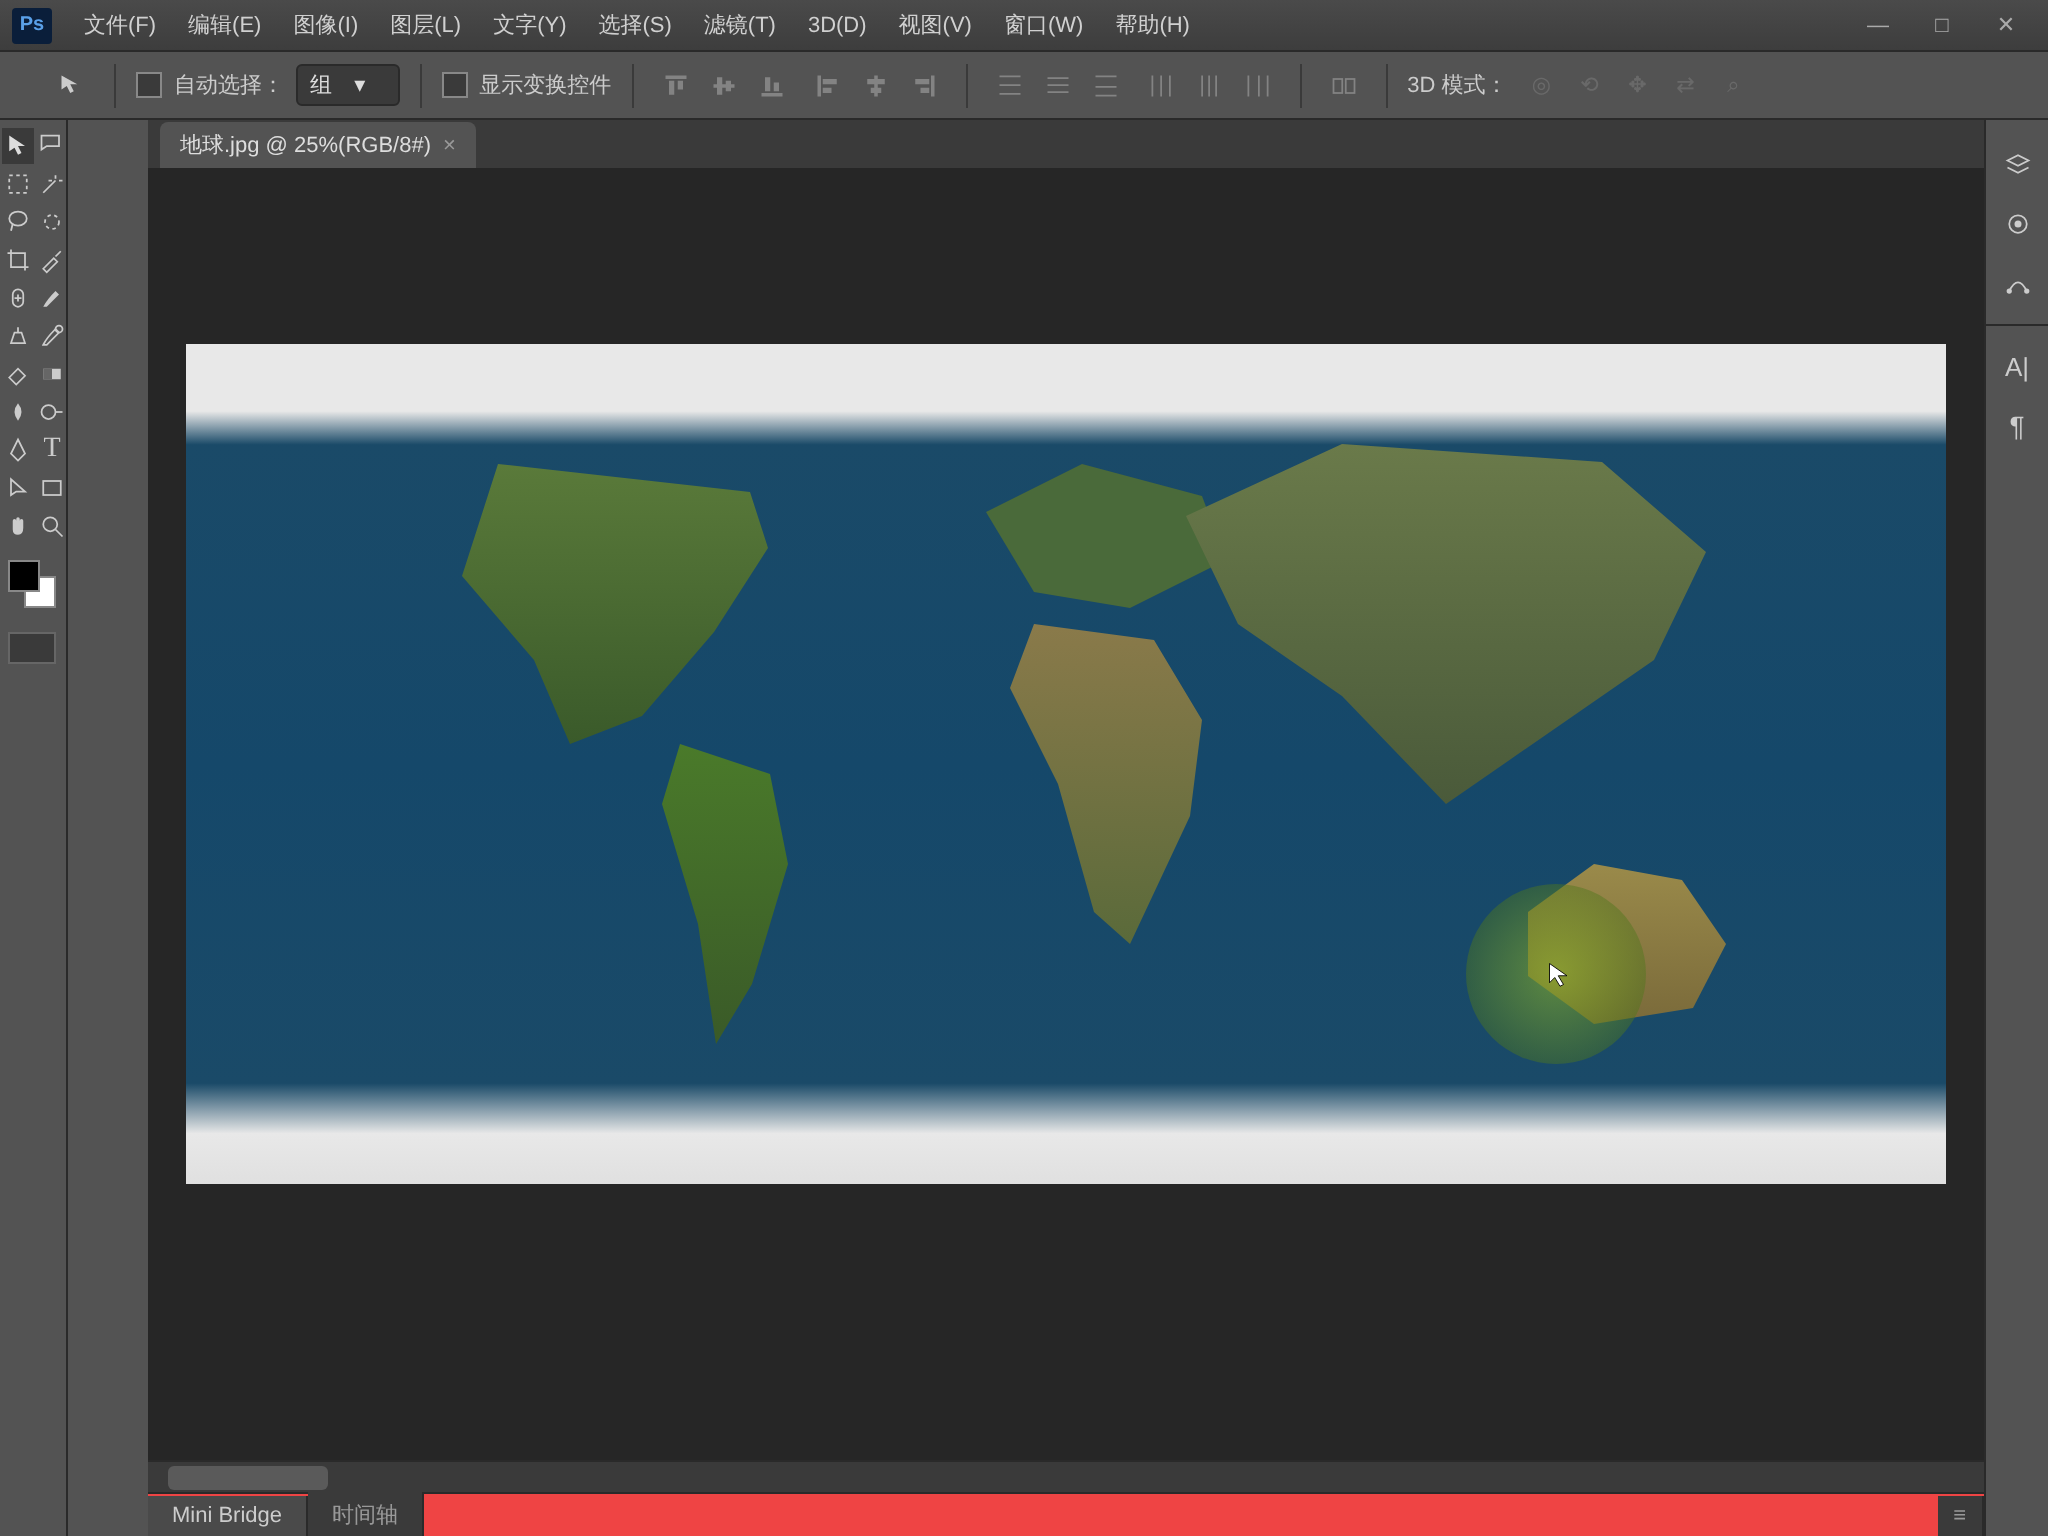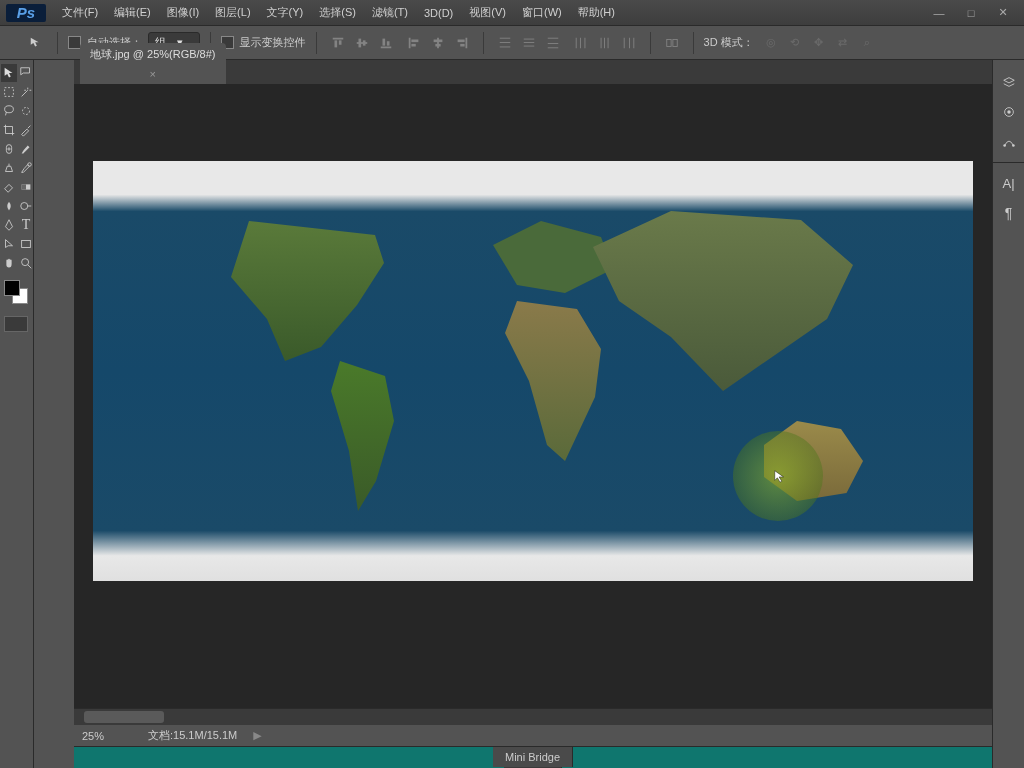--- a/index.html
+++ b/index.html
@@ -1,20 +1,20 @@
 <!DOCTYPE html>
 <html><head>
 <meta charset="utf-8">
 <style>
 * { margin: 0; padding: 0; box-sizing: border-box; font-family: "Microsoft YaHei", Arial, sans-serif; }
 body { background: #535353; width: 1024px; height: 768px; overflow: hidden; position: relative; color: #e0e0e0; font-size: 11px; }
 
 
 .menubar { height: 26px; background: linear-gradient(#4a4a4a, #3d3d3d); display: flex; align-items: center; padding: 0 6px; border-bottom: 1px solid #2a2a2a; }
-.ps-logo { width: 40px; height: 18px; background: #0a1e3a; color: #5aa0e8; font-weight: bold; font-size: 15px; display: flex; align-items: center; justify-content: center; border-radius: 2px; margin-right: 8px; font-style: italic; }
+.ps-logo { width: 20px; height: 18px; background: #0a1e3a; color: #5aa0e8; font-weight: bold; font-size: 10px; display: flex; align-items: center; justify-content: center; border-radius: 2px; margin-right: 8px; }
 .menu-item { padding: 0 8px; cursor: pointer; color: #d0d0d0; }
 .window-ctrls { margin-left: auto; display: flex; gap: 2px; }
 .win-btn { width: 30px; height: 20px; display: flex; align-items: center; justify-content: center; color: #aaa; cursor: pointer; }
 
 
 .optionsbar { height: 34px; background: #535353; display: flex; align-items: center; padding: 0 25px; border-bottom: 1px solid #2a2a2a; gap: 6px; }
 .opt-sep { width: 1px; height: 22px; background: #3a3a3a; margin: 0 4px; }
 .opt-icon { width: 22px; height: 22px; display: flex; align-items: center; justify-content: center; color: #888; cursor: pointer; }
 .opt-checkbox { width: 13px; height: 13px; border: 1px solid #888; background: #3a3a3a; display: inline-block; }
 .opt-select { background: #3a3a3a; color: #ddd; border: 1px solid #2a2a2a; padding: 2px 16px 2px 6px; border-radius: 3px; position: relative; }
@@ -34,41 +34,41 @@
 .fg-color { position: absolute; width: 16px; height: 16px; background: #000; border: 1px solid #888; top: 0; left: 0; z-index: 2; }
 .bg-color { position: absolute; width: 16px; height: 16px; background: #fff; border: 1px solid #888; top: 8px; left: 8px; }
 .mask-mode { margin: 4px; width: 24px; height: 16px; border: 1px solid #666; background: #3a3a3a; }
 
 
 .tools2 { width: 40px; background: #535353; padding-top: 4px; }
 
 
 .canvas-area { flex: 1; background: #333; display: flex; flex-direction: column; position: relative; }
 .doc-tabs { height: 24px; background: #3a3a3a; display: flex; align-items: flex-end; padding-left: 6px; }
-.doc-tab { background: #535353; padding: 4px 10px; border-radius: 4px 4px 0 0; color: #ddd; display: flex; align-items: center; gap: 6px; font-size: 11px; flex-direction: column; }
+.doc-tab { background: #535353; padding: 4px 10px; border-radius: 4px 4px 0 0; color: #ddd; display: flex; align-items: center; gap: 6px; font-size: 11px; }
 .tab-close { color: #999; cursor: pointer; }
 .canvas-viewport { flex: 1; background: #262626; display: flex; align-items: center; justify-content: center; overflow: hidden; position: relative; }
 .canvas-image { width: 880px; height: 420px; background: linear-gradient(180deg,#e8e8e8 0%, #e8e8e8 8%, #1a4a68 12%, #15486a 50%, #1a4a68 88%, #e8e8e8 94%, #e0e0e0 100%); position: relative; margin-top: -50px; }
 .continent { position: absolute; background: #3a6b2e; }
 .na { top: 60px; left: 120px; width: 180px; height: 140px; clip-path: polygon(20% 0, 90% 10%, 95% 30%, 80% 60%, 60% 90%, 40% 100%, 30% 70%, 10% 40%); background: linear-gradient(#5a7a3a, #3a5a2a); }
 .sa { top: 200px; left: 220px; width: 90px; height: 150px; clip-path: polygon(30% 0, 80% 10%, 90% 40%, 70% 80%, 50% 100%, 40% 60%, 20% 20%); background: linear-gradient(#4a7a2a, #3a5a28); }
 .eu { top: 60px; left: 400px; width: 120px; height: 80px; clip-path: polygon(0 30%, 40% 0, 90% 20%, 100% 60%, 60% 90%, 20% 80%); background: #4a6a3a; }
 .af { top: 140px; left: 400px; width: 120px; height: 160px; clip-path: polygon(20% 0, 70% 5%, 90% 30%, 85% 60%, 60% 100%, 45% 90%, 30% 50%, 10% 20%); background: linear-gradient(#8a7a4a, #5a6a3a); }
 .as { top: 50px; left: 500px; width: 260px; height: 180px; clip-path: polygon(0 20%, 30% 0, 80% 5%, 100% 30%, 90% 60%, 70% 80%, 50% 100%, 30% 70%, 10% 50%); background: linear-gradient(#6a7a4a, #4a5a3a); }
 .au { top: 260px; left: 660px; width: 110px; height: 80px; clip-path: polygon(10% 30%, 40% 0, 80% 10%, 100% 50%, 85% 90%, 40% 100%, 10% 70%); background: linear-gradient(#9a8a4a, #7a6a3a); }
 .highlight-circle { position: absolute; width: 90px; height: 90px; border-radius: 50%; background: radial-gradient(rgba(140,180,40,0.6), rgba(40,80,20,0.4)); top: 270px; left: 640px; }
 .cursor-arrow { position: absolute; top: 308px; left: 680px; color: #fff; font-size: 16px; z-index: 10; text-shadow: 1px 1px 1px #000; }
 
 
 .statusbar { height: 22px; background: #535353; display: flex; align-items: center; padding: 0 8px; color: #ccc; border-top: 1px solid #3a3a3a; gap: 16px; }
 .status-zoom { width: 50px; }
 .status-sep { color: #888; }
 
 
-.bottom-tabs { height: 22px; background: #0f766e; display: flex; align-items: center; border-top: 1px solid #2a2a2a; flex-direction: column; }
+.bottom-tabs { height: 22px; background: #ef4444; display: flex; align-items: center; border-top: 1px solid #2a2a2a; }
 .bottom-tab { padding: 4px 12px; color: #ccc; background: #4a4a4a; border-right: 1px solid #2a2a2a; cursor: pointer; }
 .bottom-tab.inactive { background: #3a3a3a; color: #999; }
 
 
 .hscroll { height: 16px; background: #3a3a3a; border-top: 1px solid #2a2a2a; position: relative; }
 .hscroll-thumb { position: absolute; height: 12px; background: #5a5a5a; border-radius: 3px; top: 2px; }
 
 
 .right-panels { width: 32px; background: #535353; border-left: 1px solid #2a2a2a; padding-top: 6px; }
 .panel-icon { height: 28px; display: flex; align-items: center; justify-content: center; color: #ccc; cursor: pointer; margin: 2px; }
@@ -377,27 +377,20 @@
         <div class="cursor-arrow">
           <svg viewBox="0 0 16 16" width="16" height="16">
               <path d="M2 2 L2 13 L5 10 L8 15 L10 14 L7 9 L12 9 Z" fill="#fff" stroke="#000" stroke-width="0.5"></path>
             </svg>
         </div>
       </div>
     </div>
     <div class="hscroll">
       <div class="hscroll-thumb" style="left:10px;width:80px"></div>
     </div>
-    <div class="statusbar">
-      <span class="status-zoom">25%</span>
-      <span>
-        <span>文档:</span><span>15.1M/15.1M</span>
-      </span>
-      <span class="status-sep">▶</span>
-    </div>
     <div class="bottom-tabs">
       <div class="bottom-tab">Mini Bridge</div>
       <div class="bottom-tab inactive">时间轴</div>
       <div style="flex:1"></div>
       <div class="bottom-tab inactive" style="padding:4px 8px">≡</div>
     </div>
   </div>
 
   <div class="right-panels">
     <div class="panel-icon">

